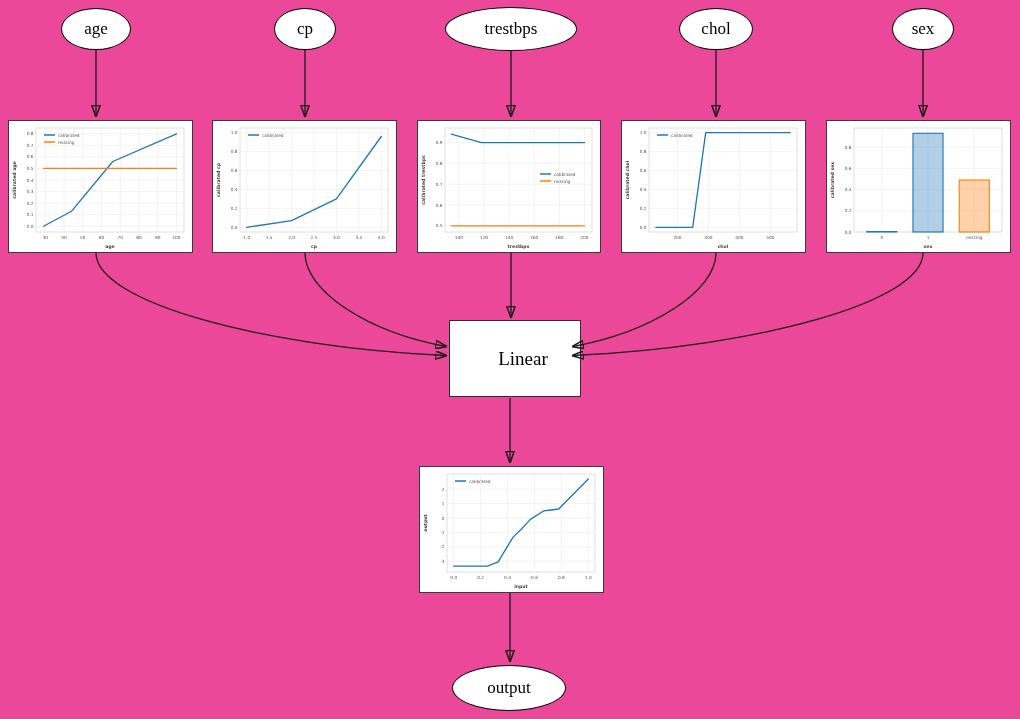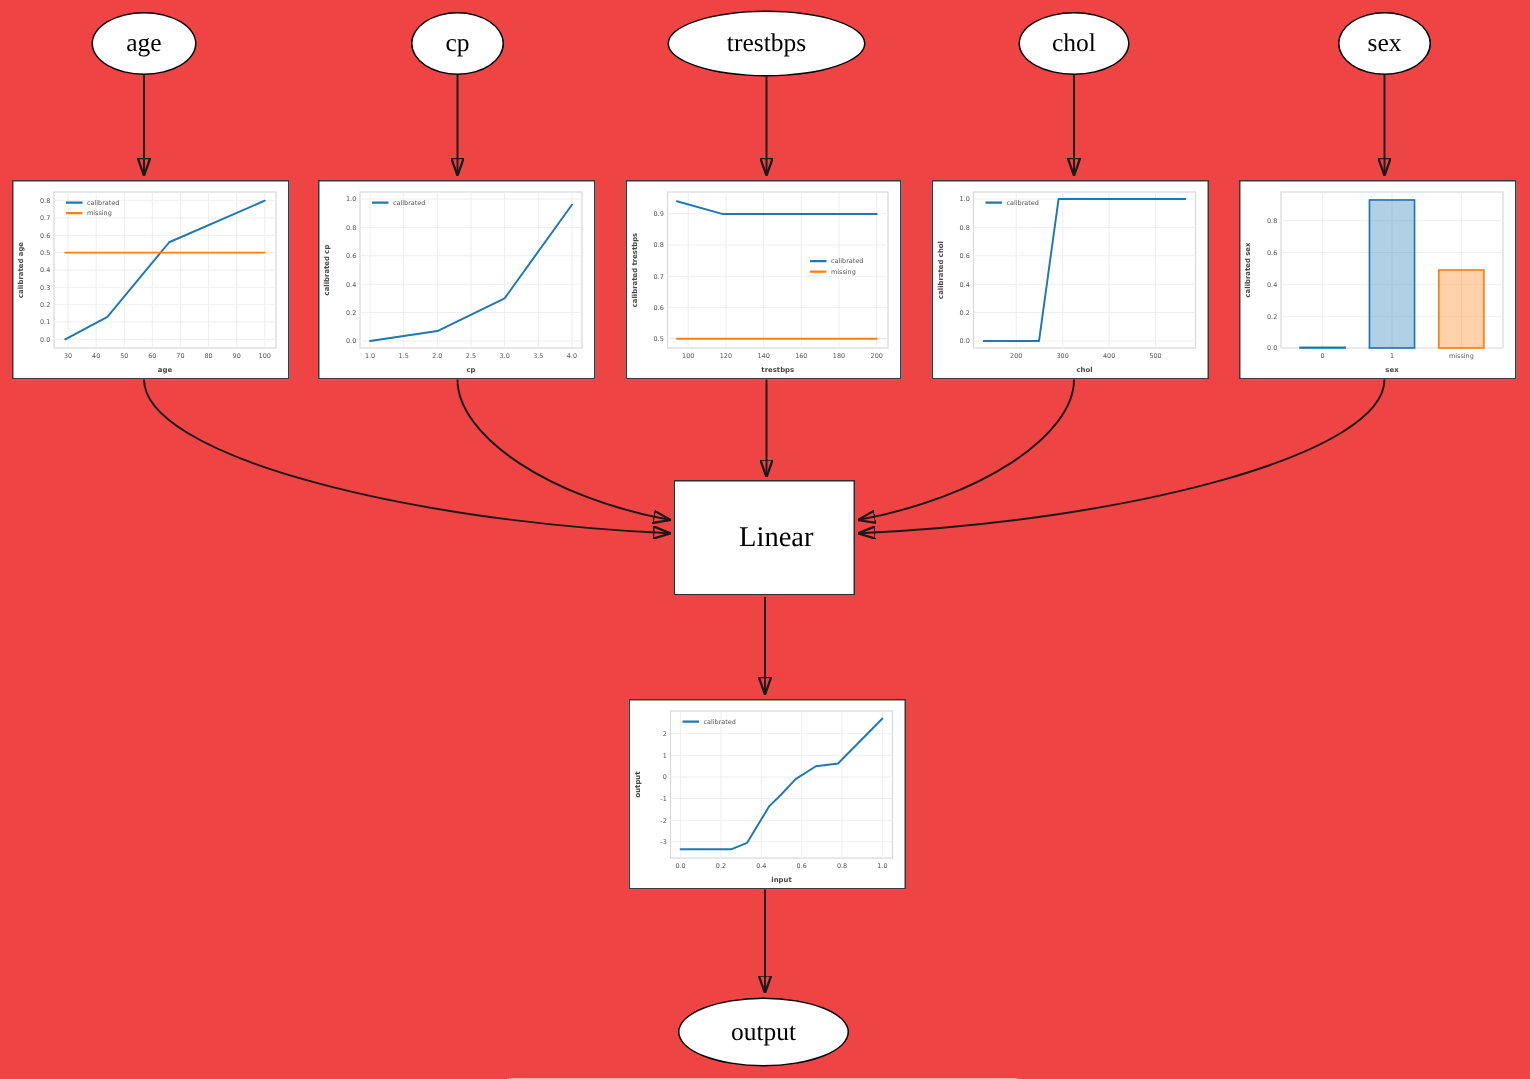--- a/index.html
+++ b/index.html
@@ -1,20 +1,20 @@
 <!DOCTYPE html>
 <html><head>
 <meta charset="utf-8">
 <style>
   html, body { margin: 0; padding: 0; background: #ffffff; }
   .canvas {
     position: relative;
     width: 1020px;
     height: 719px;
-    background: #ef4444;
+    background: #ec4899;
     font-family: "Liberation Serif", serif;
     overflow: hidden;
   }
   .edges {
     position: absolute;
     left: 0; top: 0;
     width: 1020px; height: 719px;
     pointer-events: none;
   }
   .edges path { fill: none; stroke: #1a1a1a; stroke-width: 1.3; }
@@ -26,21 +26,21 @@
     background: #ffffff;
     display: flex;
     align-items: center;
     justify-content: center;
     font-size: 17px;
     color: #000000;
   }
   .linear-box {
     position: absolute;
     left: 449px; top: 320px;
-    width: 121px; height: 77px;
+    width: 132px; height: 77px;
     box-sizing: border-box;
     border: 1.6px solid #2e2e2e;
     background: #ffffff;
     display: flex;
     align-items: center;
     justify-content: center;
     font-size: 19px;
     color: #000000;
     padding-left: 16px;
   }

